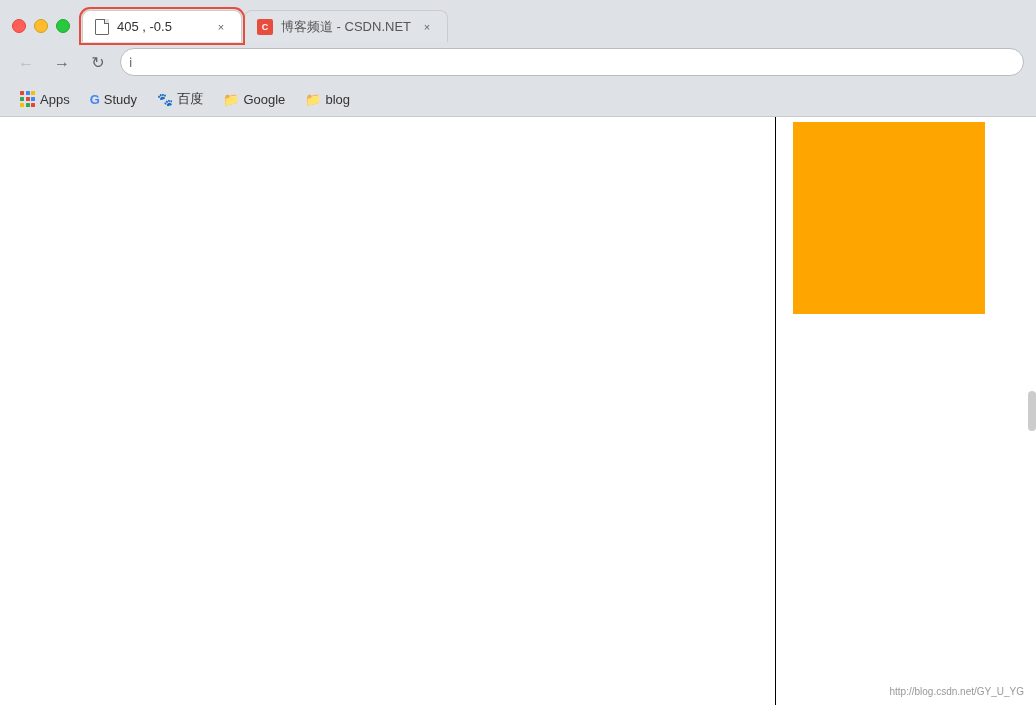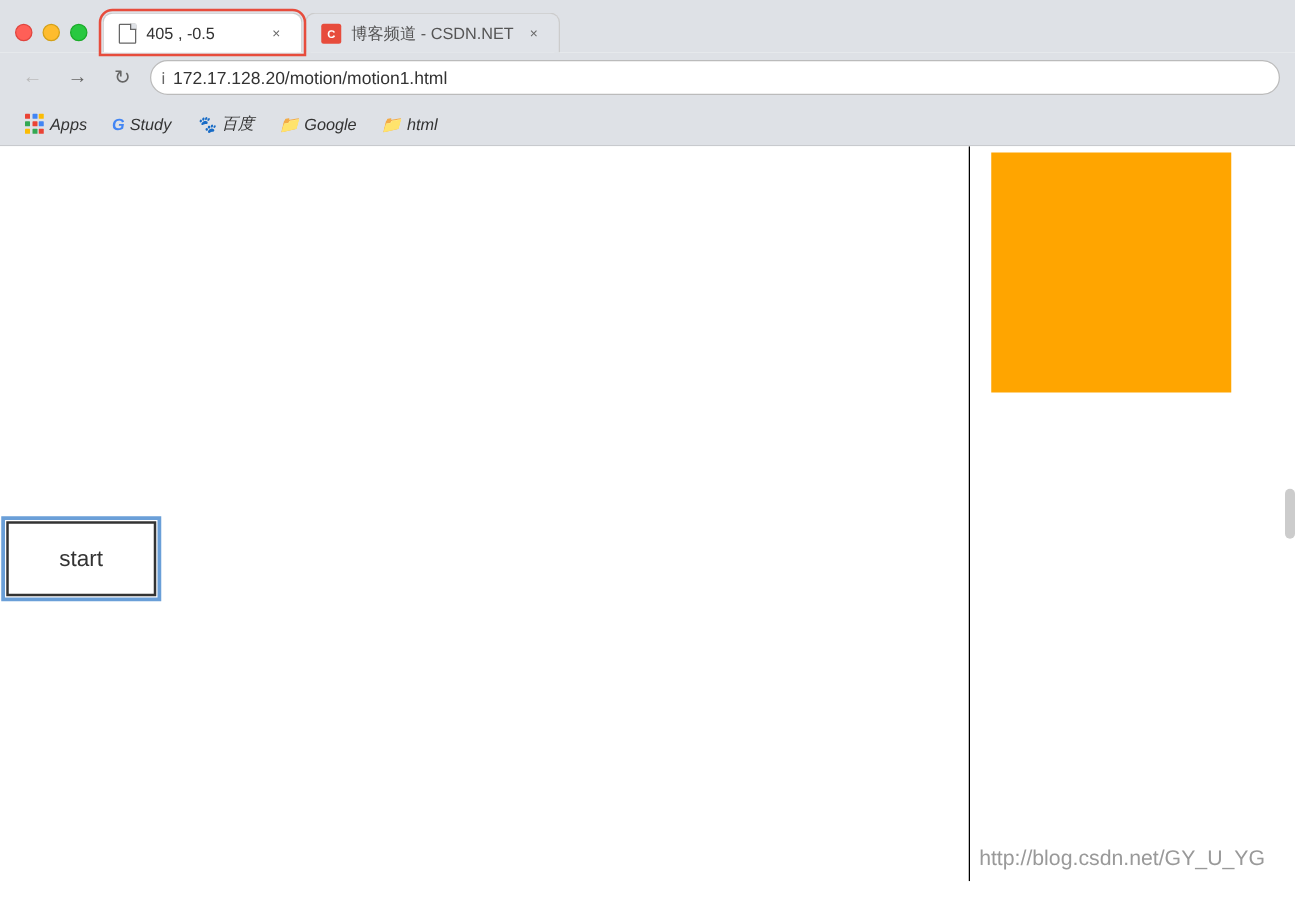--- a/index.html
+++ b/index.html
@@ -16,37 +16,37 @@
 
     
     .address-bar-row { display: flex; align-items: center; gap: 8px; padding: 6px 12px 8px; background: #dee1e6; }
     .nav-btn { width: 28px; height: 28px; border-radius: 50%; border: none; background: transparent; display: flex; align-items: center; justify-content: center; cursor: pointer; color: #666; font-size: 16px; }
     .nav-btn.disabled { color: #bbb; cursor: default; }
     .address-input { flex: 1; height: 28px; border-radius: 14px; border: 1px solid #bbb; background: #fff; padding: 0 12px 0 8px; font-size: 14px; color: #333; display: flex; align-items: center; gap: 6px; }
     .address-text { font-size: 14px; color: #333; }
     .address-info-icon { color: #666; font-size: 13px; }
 
     
-    .bookmarks-bar { display: flex; align-items: center; gap: 4px; padding: 4px 12px 6px; background: #dee1e6; border-bottom: 1px solid #c8cace; font-style: italic; }
+    .bookmarks-bar { display: flex; align-items: center; gap: 4px; padding: 4px 12px 6px; background: #dee1e6; border-bottom: 1px solid #c8cace; }
     .bookmark-item { display: flex; align-items: center; gap: 4px; padding: 2px 8px; border-radius: 4px; font-size: 13px; color: #333; cursor: pointer; }
 
     
     .page-content { background: #fff; position: relative; width: 100%; height: calc(728px - 140px); overflow: hidden; }
 
     
     .divider-line { position: absolute; left: 775px; top: 0; bottom: 0; width: 1px; background: #000; }
 
     
     .orange-box { position: absolute; left: 793px; top: 5px; width: 192px; height: 192px; background: #FFA500; }
 
     
     .start-button { position: absolute; left: 5px; top: 300px; width: 120px; height: 60px; background: #fff; border: 2px solid #333; font-size: 18px; color: #333; cursor: pointer; display: flex; align-items: center; justify-content: center; outline: 3px solid #6a9fd8; outline-offset: 1px; }
 
     
-    .status-bar { position: absolute; bottom: 8px; right: 24px; font-size: 17px; color: #999; }
+    .status-bar { position: absolute; bottom: 8px; right: 12px; font-size: 10px; color: #999; }
 
     
     .scrollbar-hint { position: absolute; right: 0; top: 50%; width: 8px; height: 40px; background: #ccc; border-radius: 4px; transform: translateY(-50%); }
 
     
     .csdn-icon { width: 16px; height: 16px; background: #e74c3c; border-radius: 2px; display: flex; align-items: center; justify-content: center; color: #fff; font-size: 9px; font-weight: bold; }
   </style>
 </head>
 <body>
 
@@ -84,21 +84,20 @@
     </button>
     <button class="nav-btn">
       <span>→</span>
     </button>
     <button class="nav-btn">
       <span>↻</span>
     </button>
 
     <div class="address-input">
       <span class="address-info-icon">ℹ</span>
-      <span class="address-text">172.17.128.20/motion/motion1.html</span>
     </div>
   </div>
 
   <div class="bookmarks-bar">
 
     <div class="bookmark-item">
       <span style="display:inline-grid;grid-template-columns:repeat(3,4px);gap:1.5px;width:16px;height:16px;align-items:center;justify-items:center;">
         <span style="width:4px;height:4px;background:#ea4335;border-radius:0.5px;"></span>
         <span style="width:4px;height:4px;background:#4285f4;border-radius:0.5px;"></span>
         <span style="width:4px;height:4px;background:#fbbc04;border-radius:0.5px;"></span>
@@ -122,32 +121,31 @@
       <span>百度</span>
     </div>
 
     <div class="bookmark-item">
       <span style="font-size:13px;">📁</span>
       <span>Google</span>
     </div>
 
     <div class="bookmark-item">
       <span style="font-size:13px;">📁</span>
-      <span>html</span>
+      <span>blog</span>
     </div>
 
   </div>
 
 </div>
 
 <div class="page-content">
 
   <div class="divider-line"></div>
 
   <div class="orange-box"></div>
 
-  <button class="start-button">start</button>
 
   <div class="scrollbar-hint"></div>
 
   <div class="status-bar">http://blog.csdn.net/GY_U_YG</div>
 
 </div>
 
 </body></html>

